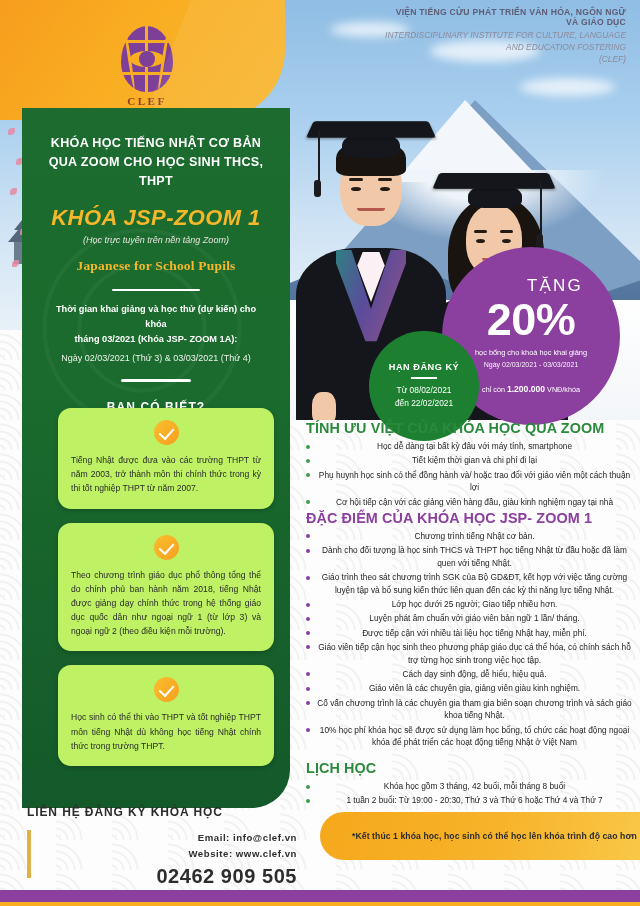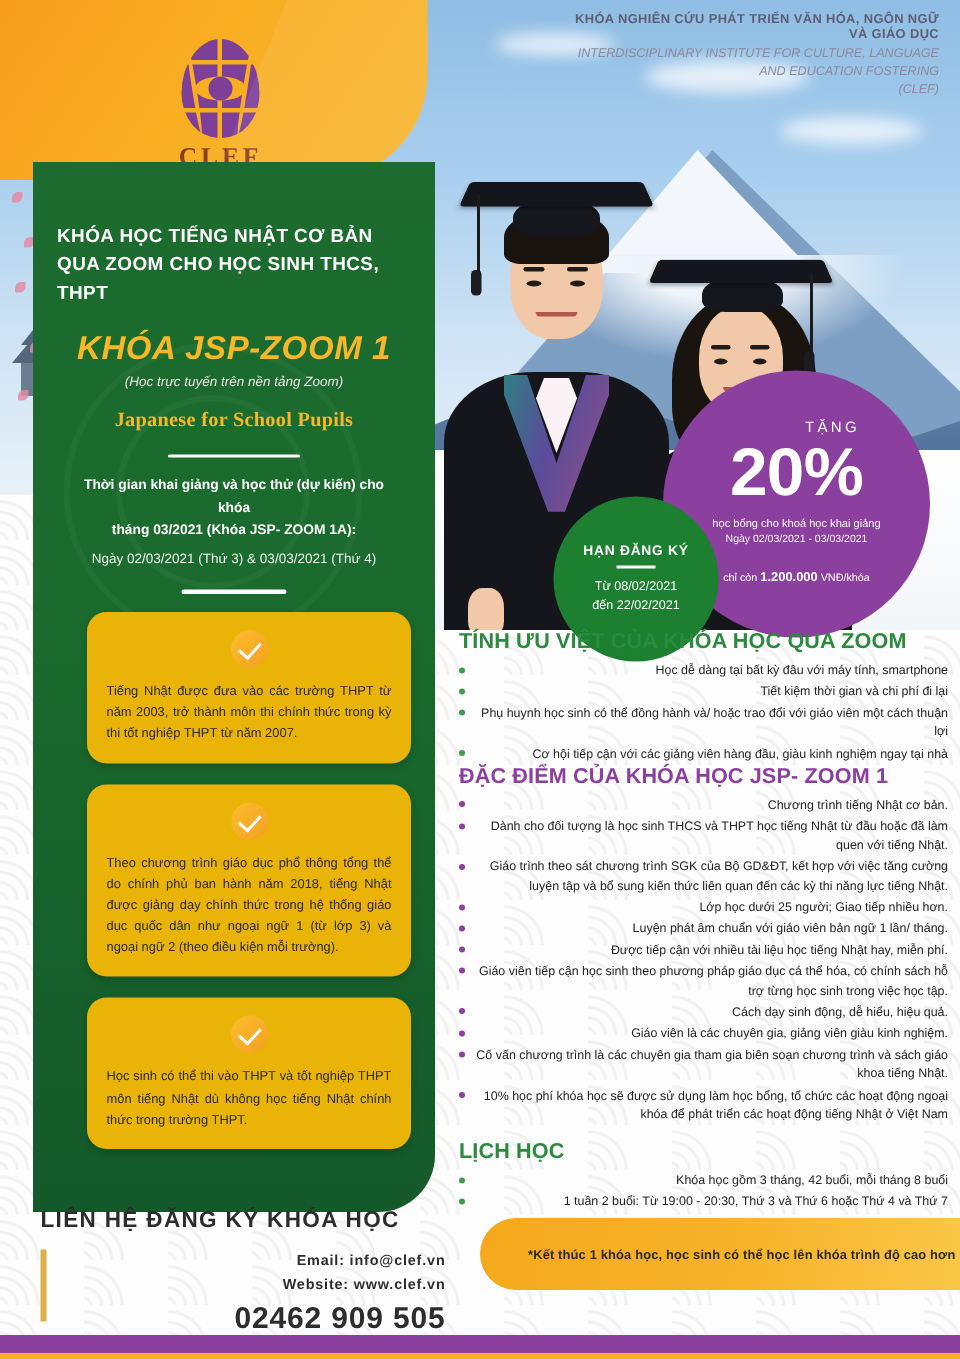--- a/index.html
+++ b/index.html
@@ -140,21 +140,21 @@
   }
   .logo-eye {
     position: absolute; left: 9px; top: 25px; width: 34px; height: 16px;
     background: #f9ae22; border-radius: 50%;
   }
   .logo-pupil {
     position: absolute; left: 18px; top: 25px; width: 16px; height: 16px;
     background: #7e3f98; border-radius: 50%;
   }
   .logo-text {
-    margin-top: 3px; font-size: 17px; font-weight: 700; letter-spacing: 2.6px;
+    margin-top: 3px; font-size: 11px; font-weight: 700; letter-spacing: 2.6px;
     color: #8a3f20; font-family: "Liberation Serif", serif;
   }
 
   
   .inst {
     position: absolute; right: 14px; top: 7px; width: 300px;
     text-align: right; color: #6f6d82; line-height: 1.22;
   }
   .inst .vn { font-size: 8.6px; font-weight: 700; letter-spacing: .25px; color: #5f5d73; }
   .inst .en { font-size: 8.4px; font-style: italic; color: #8c8a9b; margin-top: 2px; }
@@ -167,21 +167,21 @@
     overflow: hidden;
   }
   .green-panel::before {
     content: ""; position: absolute; left: -40px; top: 60px;
     width: 320px; height: 320px;
     background:
       radial-gradient(circle at 50% 50%, transparent 60px, rgba(255,255,255,.045) 61px, rgba(255,255,255,.045) 64px, transparent 65px),
       radial-gradient(circle at 50% 50%, transparent 95px, rgba(255,255,255,.04) 96px, rgba(255,255,255,.04) 99px, transparent 100px);
   }
   .gp-title {
-    position: relative; margin: 40px 16px 0; text-align: left;
+    position: relative; margin: 26px 16px 0; text-align: center;
     color: #ffffff; font-size: 12.6px; font-weight: 700;
     line-height: 1.5; letter-spacing: .3px;
   }
   .gp-course {
     position: relative; text-align: center; margin-top: 14px;
     color: #f7b72b; font-size: 22px; font-weight: 700;
     letter-spacing: .4px; font-style: italic;
   }
   .gp-sub {
     position: relative; text-align: center; margin-top: 4px;
@@ -210,21 +210,21 @@
   .gp-know {
     position: relative; text-align: center; margin-top: 18px;
     color: #ffffff; font-size: 12px; font-weight: 700; letter-spacing: 1.1px;
   }
 
   
   .cards {
     position: absolute; left: 58px; top: 408px; width: 216px;
   }
   .card {
-    position: relative; background: #eab308; border-radius: 13px;
+    position: relative; background: #bef264; border-radius: 13px;
     padding: 12px 13px 13px; margin-bottom: 14px;
     box-shadow: 0 2px 5px rgba(0,0,0,.18);
   }
   .check {
     width: 25px; height: 25px; margin: 0 auto 8px; border-radius: 50%;
     background: linear-gradient(135deg, #fbbe2c, #f59f21);
     position: relative;
   }
   .check::after {
     content: ""; position: absolute; left: 8px; top: 5px;
@@ -232,21 +232,21 @@
     border-width: 0 2.6px 2.6px 0; transform: rotate(42deg);
   }
   .card p {
     font-size: 8.6px; color: #2a2a2a; line-height: 1.65;
     text-align: justify;
   }
 
   
   .contact { position: absolute; left: 27px; top: 805px; width: 270px; }
   .contact h3 {
-    font-size: 15px; font-weight: 700; color: #2c2c2c; letter-spacing: .9px;
+    font-size: 12px; font-weight: 700; color: #2c2c2c; letter-spacing: .9px;
   }
   .contact-rows {
     display: flex; align-items: flex-start; margin-top: 11px;
   }
   .gold-bar {
     width: 3.5px; height: 48px; background: #e0b14a; margin-right: 11px; flex: none;
   }
   .contact-lines { flex: 1; text-align: right; }
   .contact-lines div {
     font-size: 9.6px; font-weight: 700; color: #2d2d2d; letter-spacing: .55px;
@@ -257,21 +257,21 @@
     letter-spacing: 1.6px; margin-top: 3px; line-height: 1.2 !important;
   }
 
   
   .promo-purple {
     position: absolute; left: 442px; top: 247px; width: 178px; height: 178px;
     border-radius: 50%; background: #8b3f9e; color: #ffffff;
     display: flex; flex-direction: column; align-items: center;
     justify-content: center; text-align: center; padding: 0 12px;
   }
-  .promo-purple .tang { font-size: 10px; letter-spacing: 2.2px; margin-left: 48px; }
+  .promo-purple .tang { font-size: 17px; letter-spacing: 2.2px; margin-left: 48px; }
   .promo-purple .pct {
     font-size: 45px; font-weight: 700; line-height: 1.02; margin: 1px 0 5px;
     letter-spacing: -.5px;
   }
   .promo-purple .l1 { font-size: 7.4px; line-height: 1.5; }
   .promo-purple .l2 { font-size: 7px; line-height: 1.6; opacity: .95; }
   .promo-purple .l3 { font-size: 7.2px; line-height: 1.6; margin-top: 13px; }
   .promo-purple .l3 b { font-size: 8.6px; }
 
   .promo-green {
@@ -290,21 +290,21 @@
   }
   .sec-title {
     font-size: 14.4px; font-weight: 700; letter-spacing: .1px; margin-bottom: 4px;
   }
   .sec-title.green { color: #2c8a3e; }
   .sec-title.purple { color: #8b3f9e; }
   .bullets { list-style: none; }
   .bullets li {
     position: relative; padding-left: 11px; font-size: 8.3px;
     line-height: 1.54; color: #242424; margin-bottom: 1.5px;
-    text-align: right;
+    text-align: center;
   }
   .bullets li::before {
     content: ""; position: absolute; left: 0; top: 4.5px;
     width: 4px; height: 4px; border-radius: 50%;
   }
   .bullets.green li::before { background: #3d9c4e; }
   .bullets.purple li::before { background: #8b3f9e; }
   .gap-lg { }
   .gap-md { margin-top: 11px; }
 
@@ -421,21 +421,21 @@
         <div class="logo-line" style="left:7px;top:2px;width:3px;height:62px;border-radius:50%;transform:rotate(-9deg);"></div>
         <div class="logo-line" style="left:41px;top:2px;width:3px;height:62px;border-radius:50%;transform:rotate(9deg);"></div>
         <div class="logo-eye"></div>
         <div class="logo-pupil"></div>
       </div>
       <div class="logo-text">CLEF</div>
     </div>
   </div>
 
   <div class="inst">
-    <div class="vn">KHÓA NGHIÊN CỨU PHÁT TRIỂN VĂN HÓA, NGÔN NGỮ</div>
+    <div class="vn">VIỆN TIẾNG CỨU PHÁT TRIỂN VĂN HÓA, NGÔN NGỮ</div>
     <div class="vn">VÀ GIÁO DỤC</div>
     <div class="en">INTERDISCIPLINARY INSTITUTE FOR CULTURE, LANGUAGE</div>
     <div class="en">AND EDUCATION FOSTERING</div>
     <div class="en">(CLEF)</div>
   </div>
 
   <div class="green-panel">
     <div class="gp-title">
       <div>KHÓA HỌC TIẾNG NHẬT CƠ BẢN</div>
       <div>QUA ZOOM CHO HỌC SINH THCS, THPT</div>

